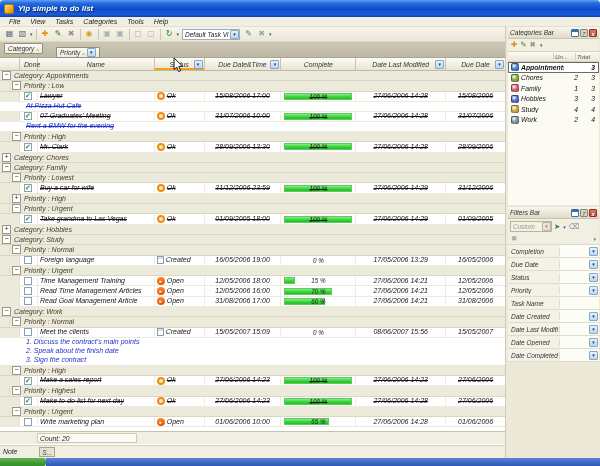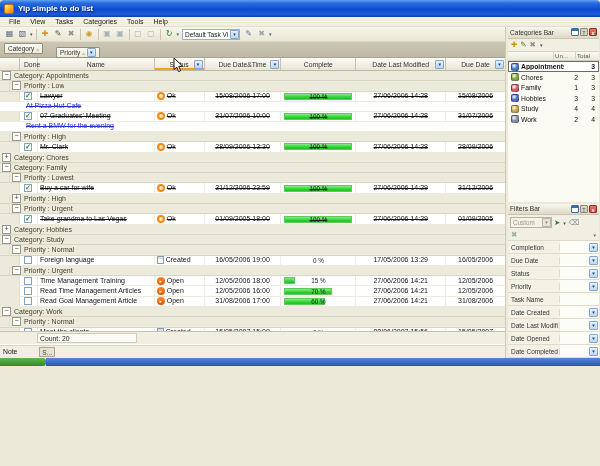--- a/index.html
+++ b/index.html
@@ -1,18 +1,18 @@
 <!DOCTYPE html>
 <html><head>
 <meta charset="utf-8">
 <style>
   html,body{margin:0;padding:0;width:600px;height:466px;overflow:hidden;
     font-family:"Liberation Sans","DejaVu Sans",sans-serif;background:#ECE9D8;position:relative;}
   *{box-sizing:border-box;}
-  .window{width:600px;height:366px;display:flex;flex-direction:column;}
+  .window{width:600px;height:466px;display:flex;flex-direction:column;font-style:italic;}
 
   
   .titlebar{height:17px;display:flex;align-items:center;padding:0 4px;gap:4px;
     background:linear-gradient(180deg,#5EA1F4 0%,#2A6BE0 18%,#0B4CD0 55%,#1E5AD6 85%,#0A3FA8 100%);
     border-radius:4px 4px 0 0;}
   .titlebar .ttext{color:#fff;font-size:8px;font-weight:bold;text-shadow:1px 1px 1px #0a2a66;}
   .app-icon{width:10px;height:10px;border-radius:2px;border:1px solid #B8700F;
     background:linear-gradient(135deg,#FFE38A 10%,#F7B21B 55%,#E07E12 100%);}
 
   

